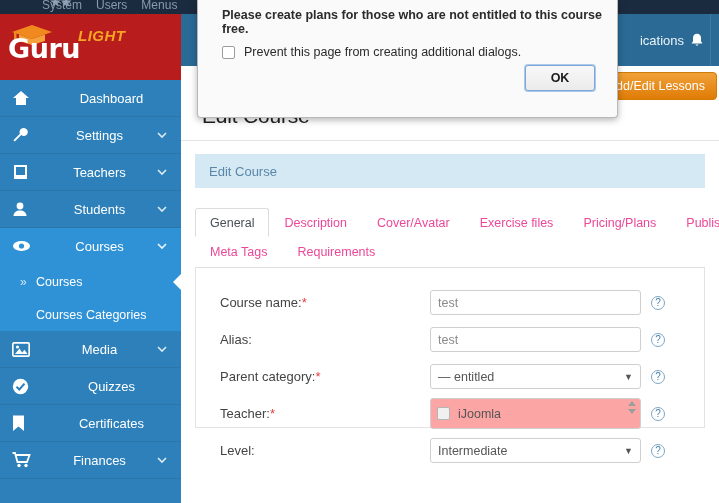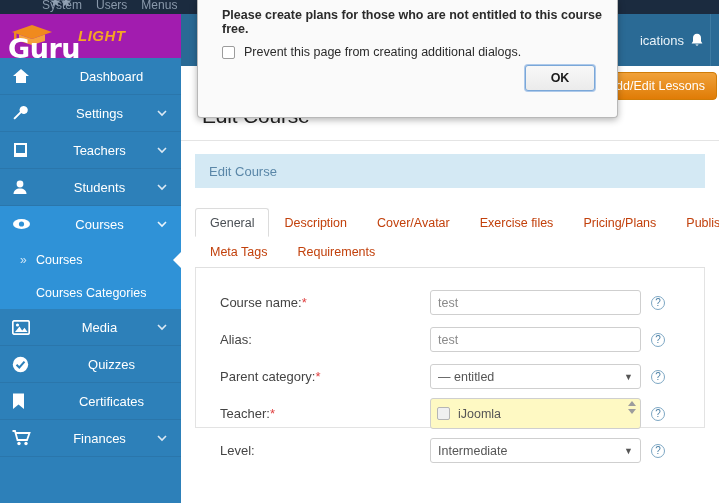--- a/index.html
+++ b/index.html
@@ -31,21 +31,21 @@
     color: #93a3b5; font-size: 12px; font-weight: bold;
   }
   .topbar-item { color: #8a99ab; }
 
   
   .sidebar {
     position: absolute; top: 14px; left: 0; width: 181px; height: 489px;
     background: #2d80b9;
   }
   .logo-area {
-    position: relative; height: 44px; background: #a21caf;
+    position: relative; height: 66px; background: #b91c1c;
     overflow: hidden;
   }
   .logo-cap {
     position: absolute; left: 11px; top: 10px; width: 42px; height: 22px;
   }
   .logo-guru {
     position: absolute; left: 8px; top: 21px;
     font-family: "DejaVu Sans", sans-serif;
     font-size: 27px; font-weight: bold; color: #ffffff;
     letter-spacing: -0.5px; line-height: 1;
@@ -154,21 +154,21 @@
     color: #5a87a8; font-size: 13px; text-decoration: none;
   }
 
   .tabs-wrap { margin: 19px 14px 0 14px; position: relative; }
   .tabs-row {
     display: flex; align-items: flex-end;
     gap: 0;
   }
   .tab {
     padding: 7px 14px 6px 14px;
-    font-size: 12.5px; color: #c2410c;
+    font-size: 12.5px; color: #ec4899;
     white-space: nowrap; cursor: pointer;
     border: 1px solid transparent;
     position: relative; top: 1px;
   }
   .tab.active {
     color: #4a4f55;
     background: #ffffff;
     border: 1px solid #dcdcdc;
     border-bottom-color: #ffffff;
     border-radius: 3px 3px 0 0;
@@ -209,21 +209,21 @@
     padding: 0 7px;
     font-size: 12.5px; color: #555;
     cursor: pointer;
   }
   .fake-select .caret {
     margin-left: auto; color: #555; font-size: 9px;
   }
   .multi-list {
     width: 211px; height: 31px;
     border: 1px solid #cfcfcf; border-radius: 3px;
-    background: #fef9c3;
+    background: #fca5a5;
     display: flex; align-items: center;
     padding: 0 6px;
     position: relative;
   }
   .multi-list .mcheck {
     width: 13px; height: 13px;
     border: 1px solid #b5b5b5; background: #f0f0f0;
     border-radius: 2px; margin-right: 8px;
     flex: 0 0 13px; cursor: pointer;
   }

